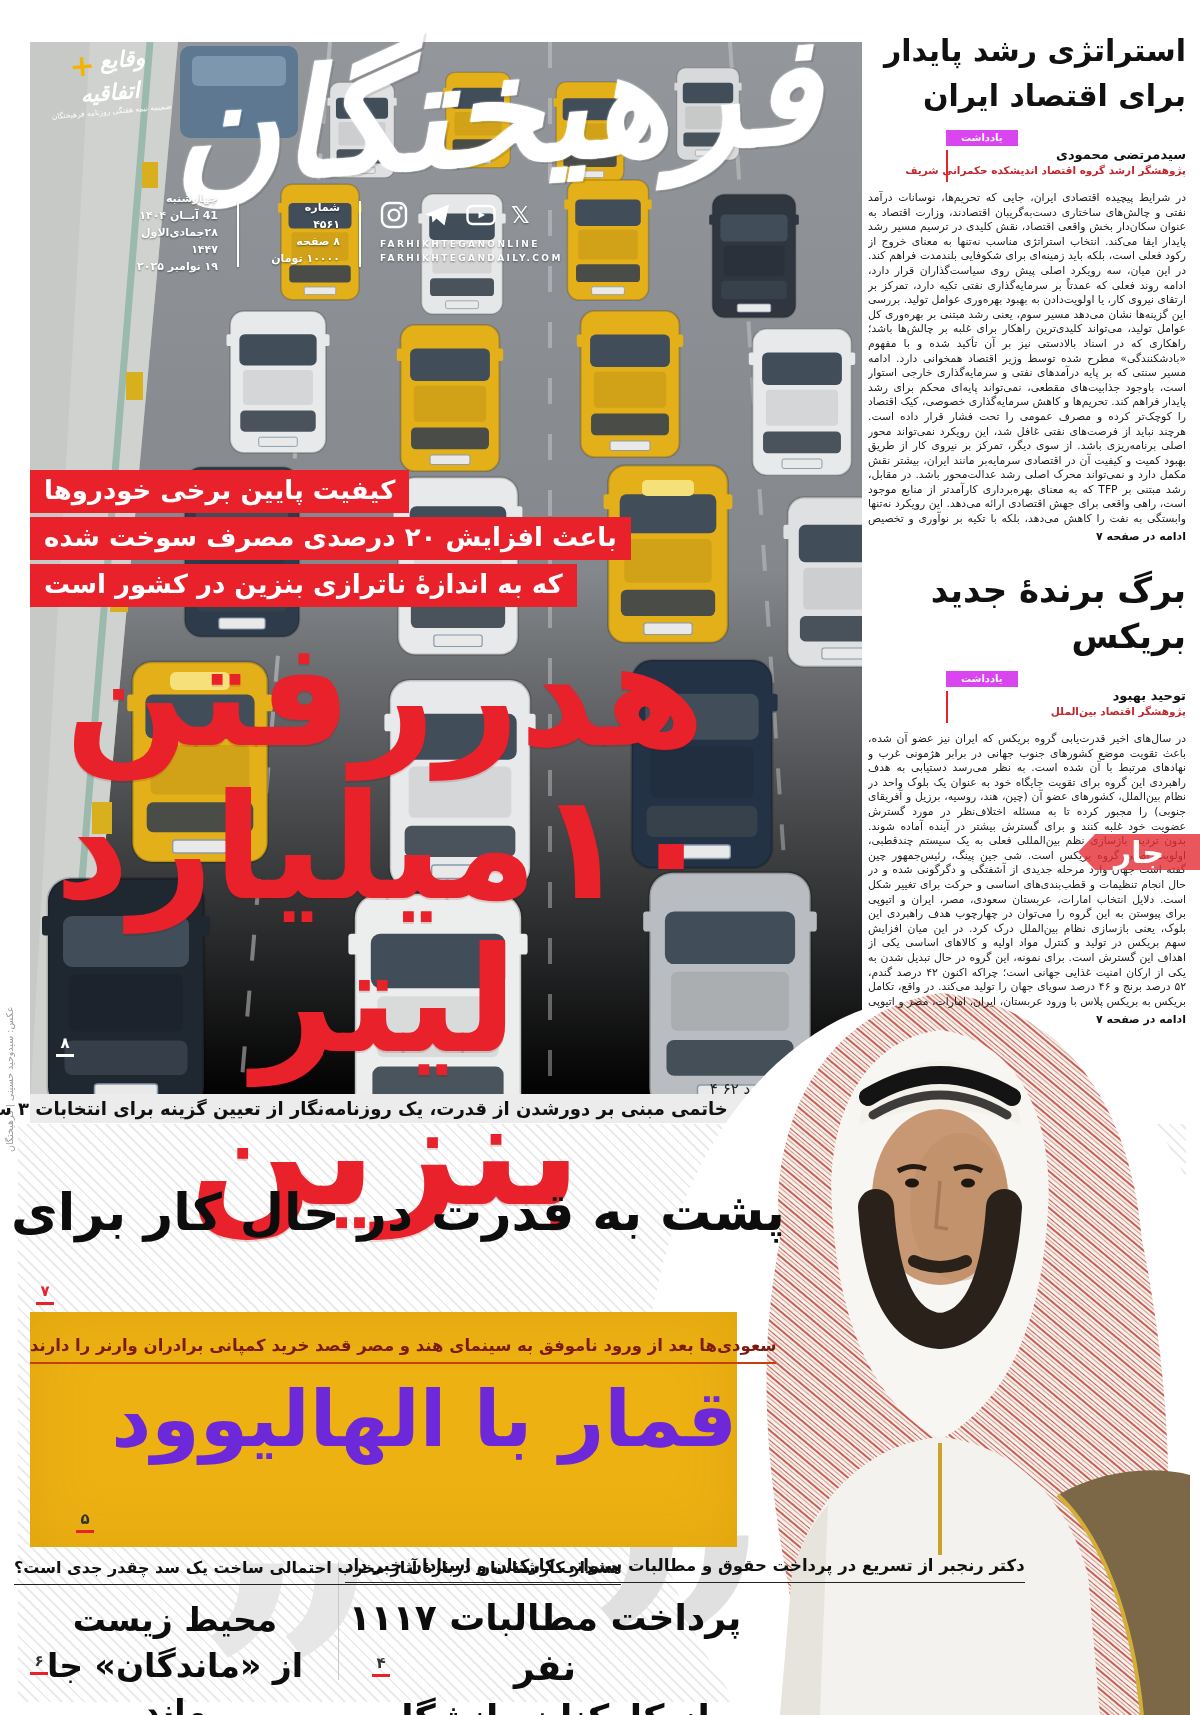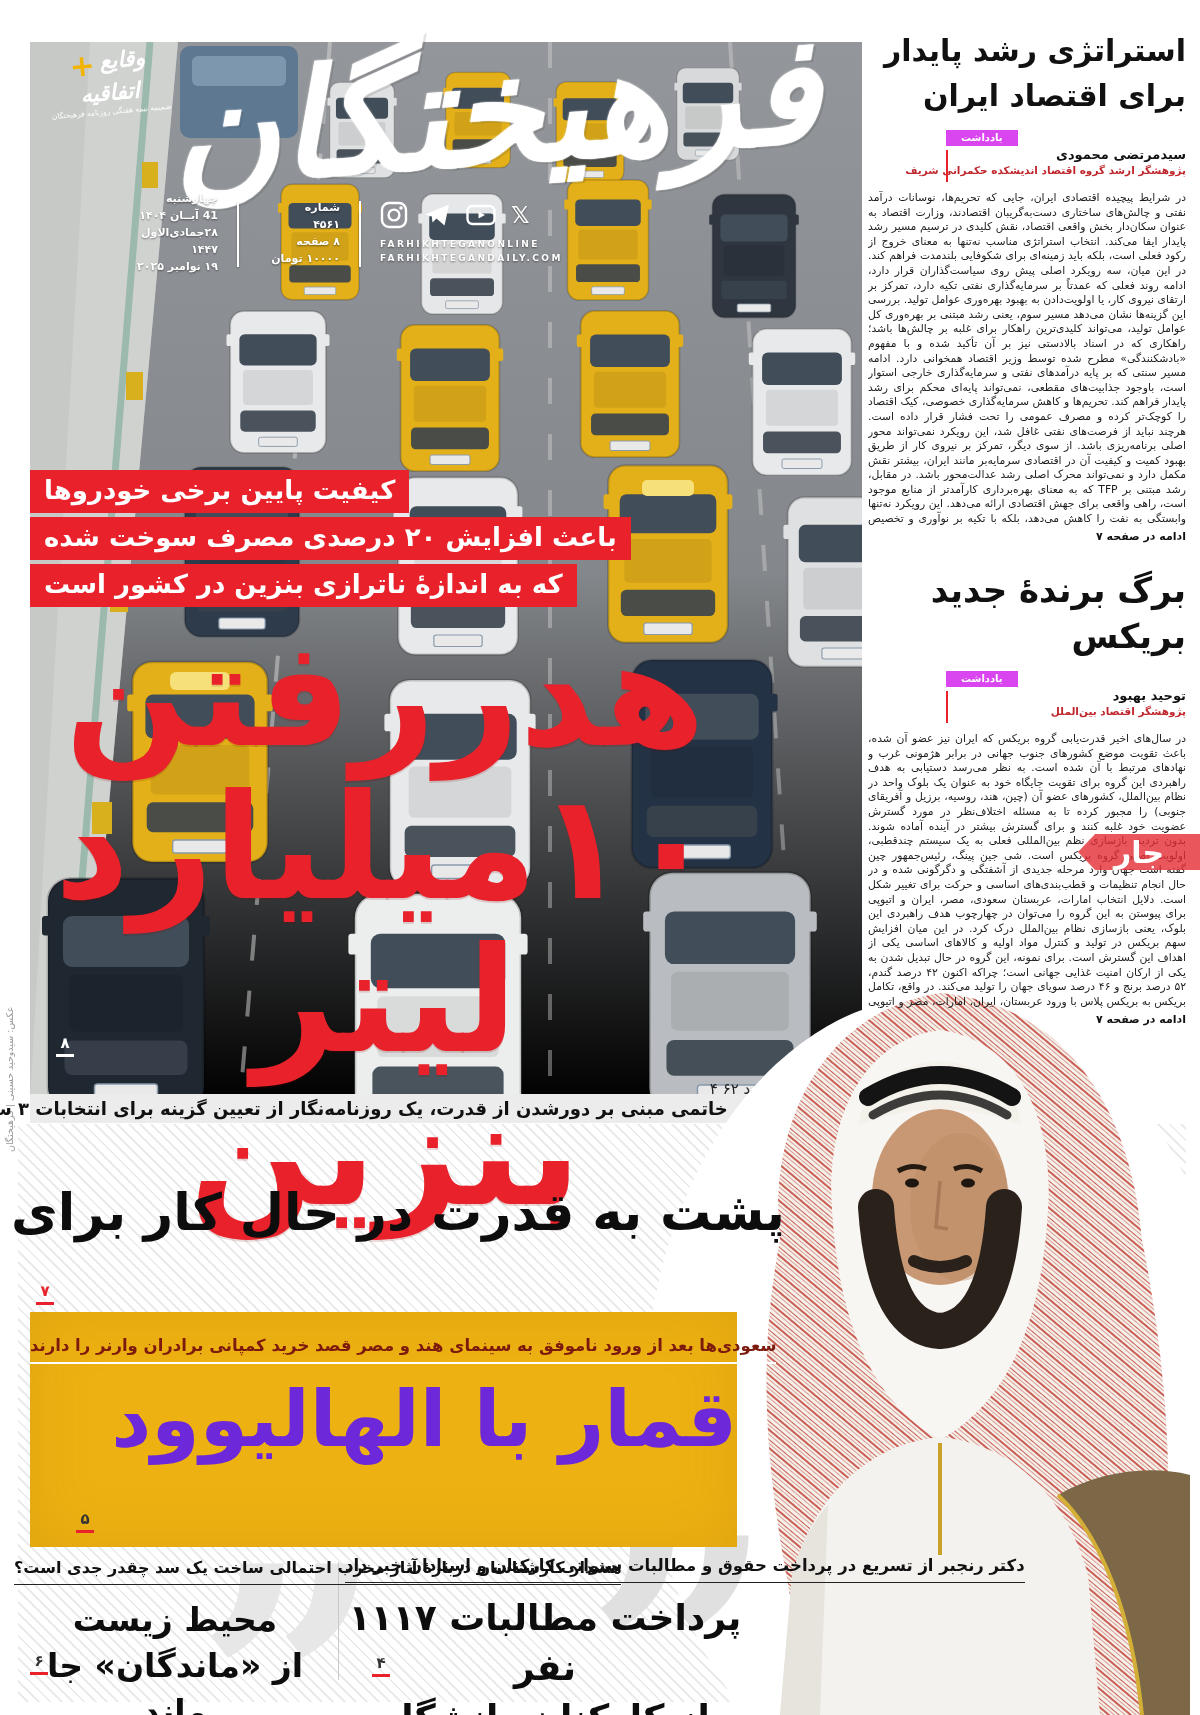--- a/index.html
+++ b/index.html
@@ -72,21 +72,21 @@
            font-weight:bold;color:#0d0d0d;direction:rtl;white-space:nowrap;z-index:5;}
   .p7{left:36px;top:1282px;color:#e8212a;}
 
   
   .mbs{left:630px;top:975px;width:560px;height:740px;z-index:2;}
 
   
   .yellow{left:30px;top:1312px;width:707px;height:235px;background:#edb112;z-index:4;
           box-shadow:inset 0 0 60px rgba(160,110,0,.18);}
   .ykicker{display:table;margin:24px auto 0;font-size:16.5px;font-weight:bold;color:#7d1a0e;direction:rtl;
-           border-bottom:2px solid #ffffff;padding-bottom:7px;white-space:nowrap;}
+           border-bottom:2px solid #c2410c;padding-bottom:7px;white-space:nowrap;}
   .yhead{margin-top:10px;text-align:right;font-size:78px;font-weight:bold;color:#6d28d9;direction:rtl;}
   .p5{position:absolute;left:46px;bottom:14px;}
 
   
   .quote{position:absolute;font-size:330px;font-weight:bold;color:#e0e0e0;z-index:3;line-height:0;
          font-family:"DejaVu Serif",serif;}
   .qmid{left:585px;top:1660px;}
   .qleft{left:195px;top:1688px;color:#e7e7e7;}
   .story{z-index:5;text-align:center;}
   .skicker{display:inline-block;font-weight:bold;color:#111;direction:rtl;border-bottom:1.5px solid #222;

